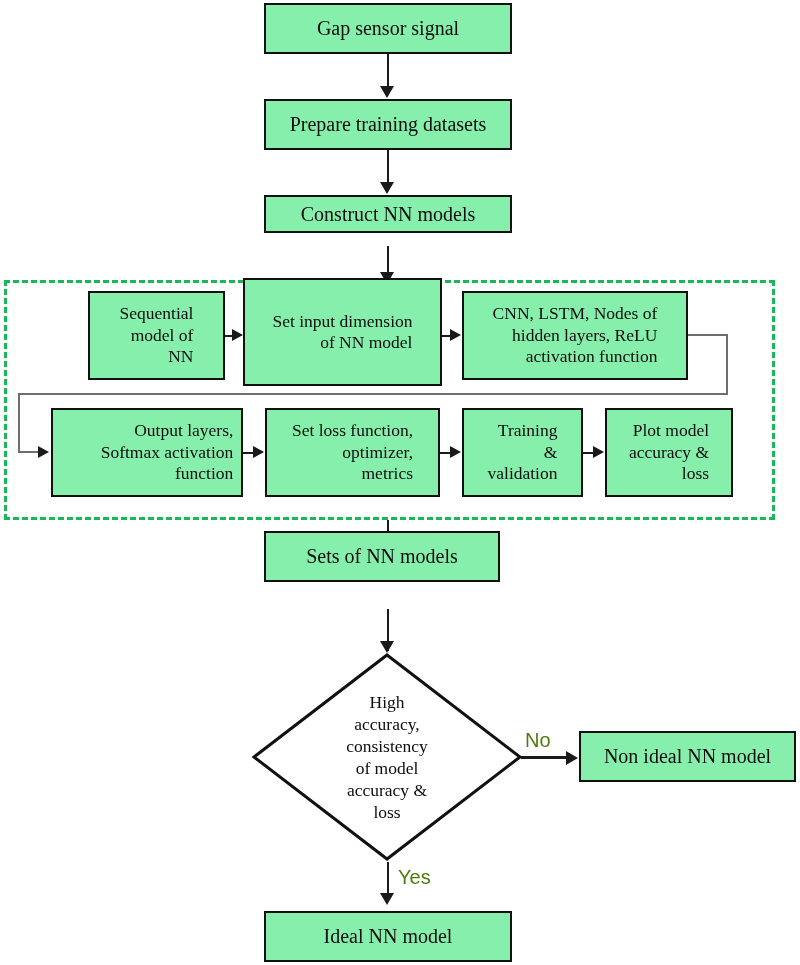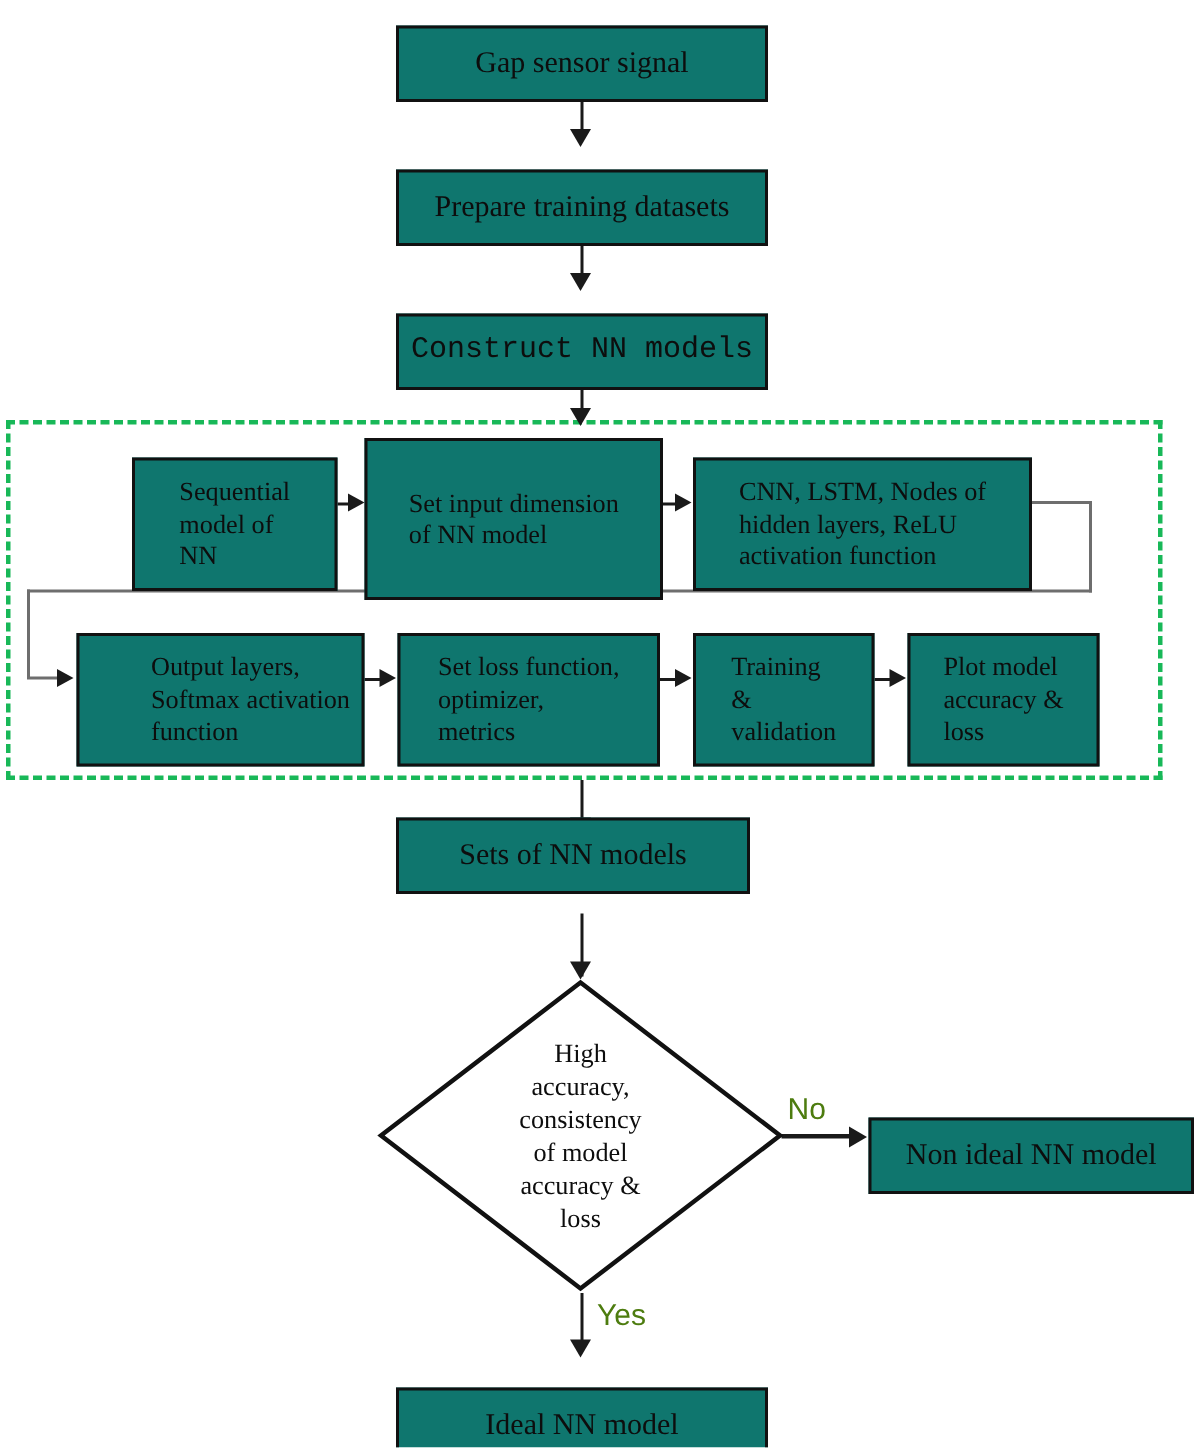--- a/index.html
+++ b/index.html
@@ -16,32 +16,31 @@
     position: relative;
     width: 800px;
     height: 965px;
     background: #ffffff;
     overflow: hidden;
   }
   
   .node {
     position: absolute;
     box-sizing: border-box;
-    background: #0f766e;
+    background: #86efac;
     border: 2.5px solid #111111;
     display: flex;
     align-items: center;
     justify-content: center;
-    text-align: left;
+    text-align: right;
     font-family: "Liberation Serif", "DejaVu Serif", serif;
     color: #0d0d0d;
     line-height: 1.22;
     white-space: pre-line;
     z-index: 5;
-    margin-top: 14px;
   }
   .node.main { font-size: 20px; }
   .node.inner { font-size: 17.5px; }
   .node.terminal { font-size: 20px; }
 
   
   .group-region {
     position: absolute;
     box-sizing: border-box;
     border: 3px dashed #18b858;
@@ -139,21 +138,21 @@
   <div class="node main" style="left:264px; top:3px; width:248px; height:51px;">Gap sensor signal</div>
 
   <div class="vline" style="left:386.7px; top:54px; height:33px;"></div>
   <div class="arrow down" style="left:380px; top:86px;"></div>
 
   <div class="node main" style="left:264px; top:99px; width:248px; height:51px;">Prepare training datasets</div>
 
   <div class="vline" style="left:386.7px; top:150px; height:33px;"></div>
   <div class="arrow down" style="left:380px; top:182px;"></div>
 
-  <div class="node main" style="left:264px; top:195px; width:248px; height:51px;font-family:Liberation Mono, monospace;">Construct NN models</div>
+  <div class="node main" style="left:264px; top:195px; width:248px; height:38px;">Construct NN models</div>
 
   <div class="vline" style="left:386.7px; top:246px; height:32px;"></div>
   <div class="arrow down" style="left:380px; top:272px;"></div>
 
   <div class="node inner" style="left:88px; top:291px; width:137px; height:89px;">Sequential
 model of
 NN</div>
 
   <div class="hline" style="left:225px; top:334.5px; width:8px;"></div>
   <div class="arrow small-right" style="left:232px; top:329px;"></div>

